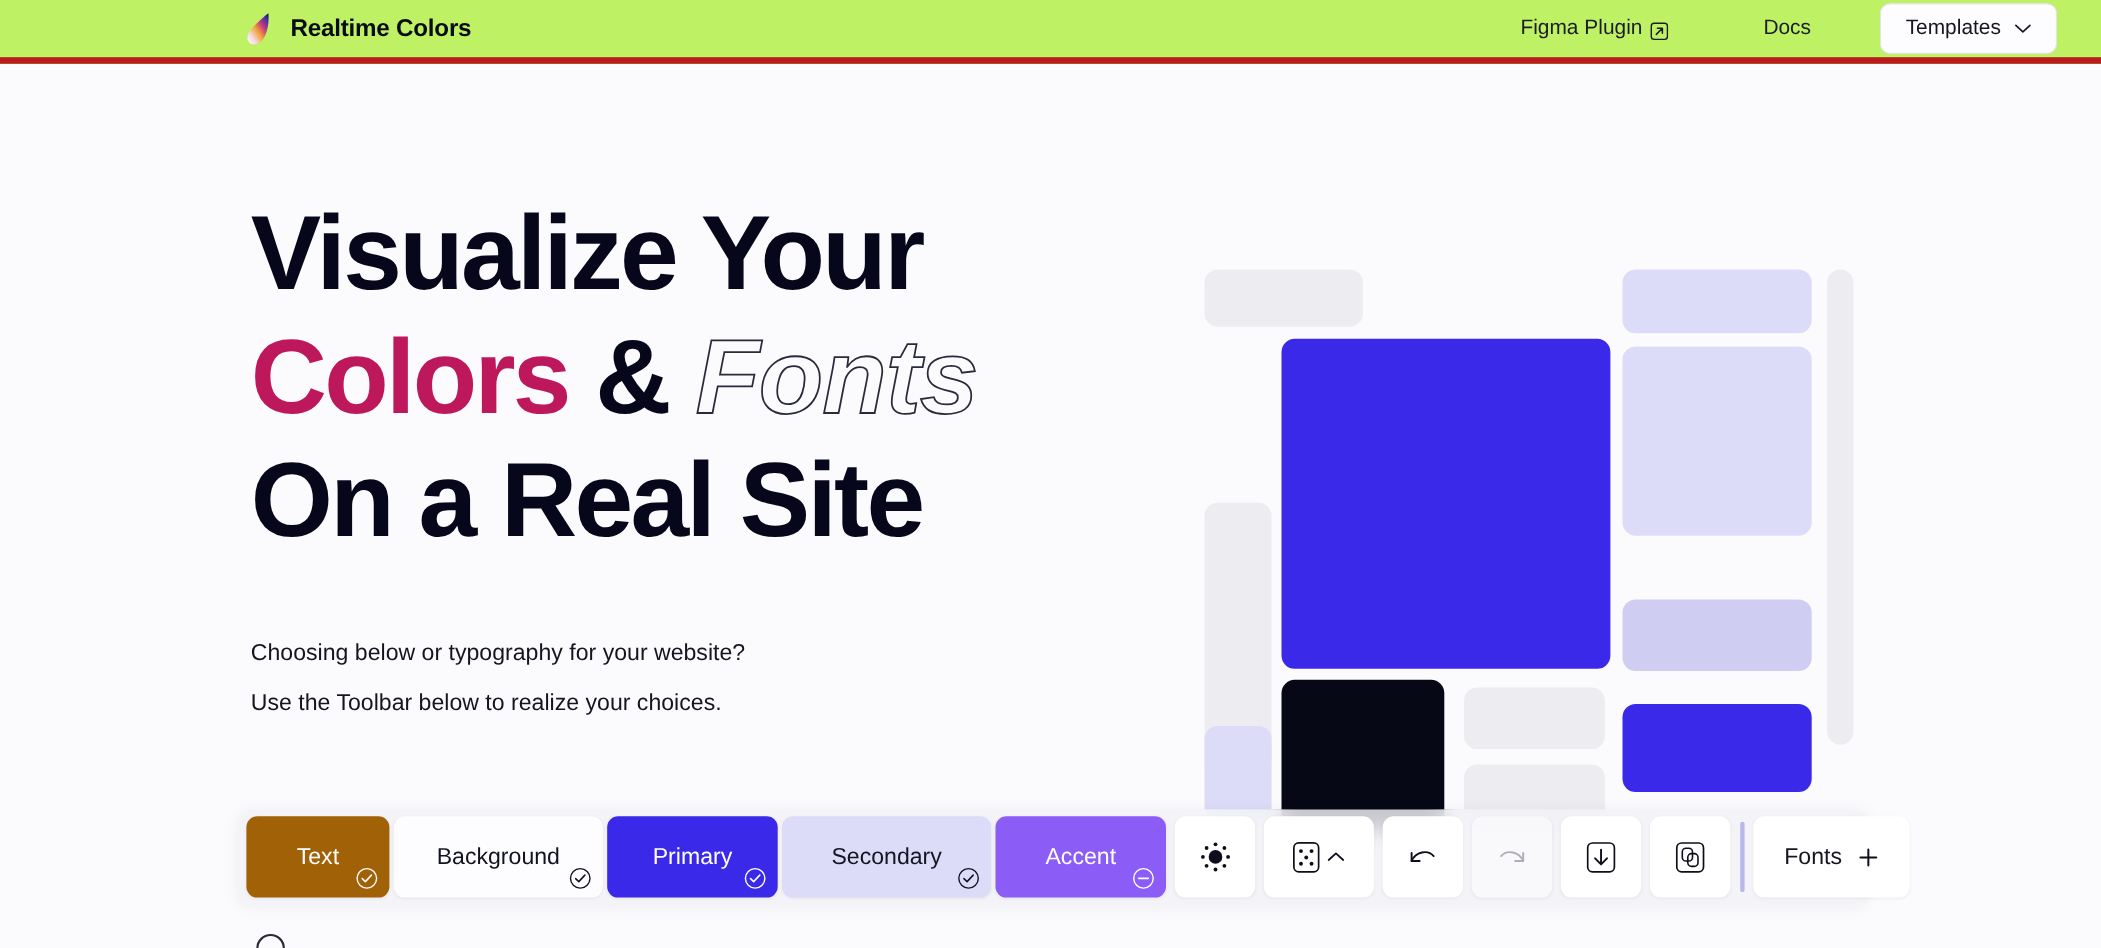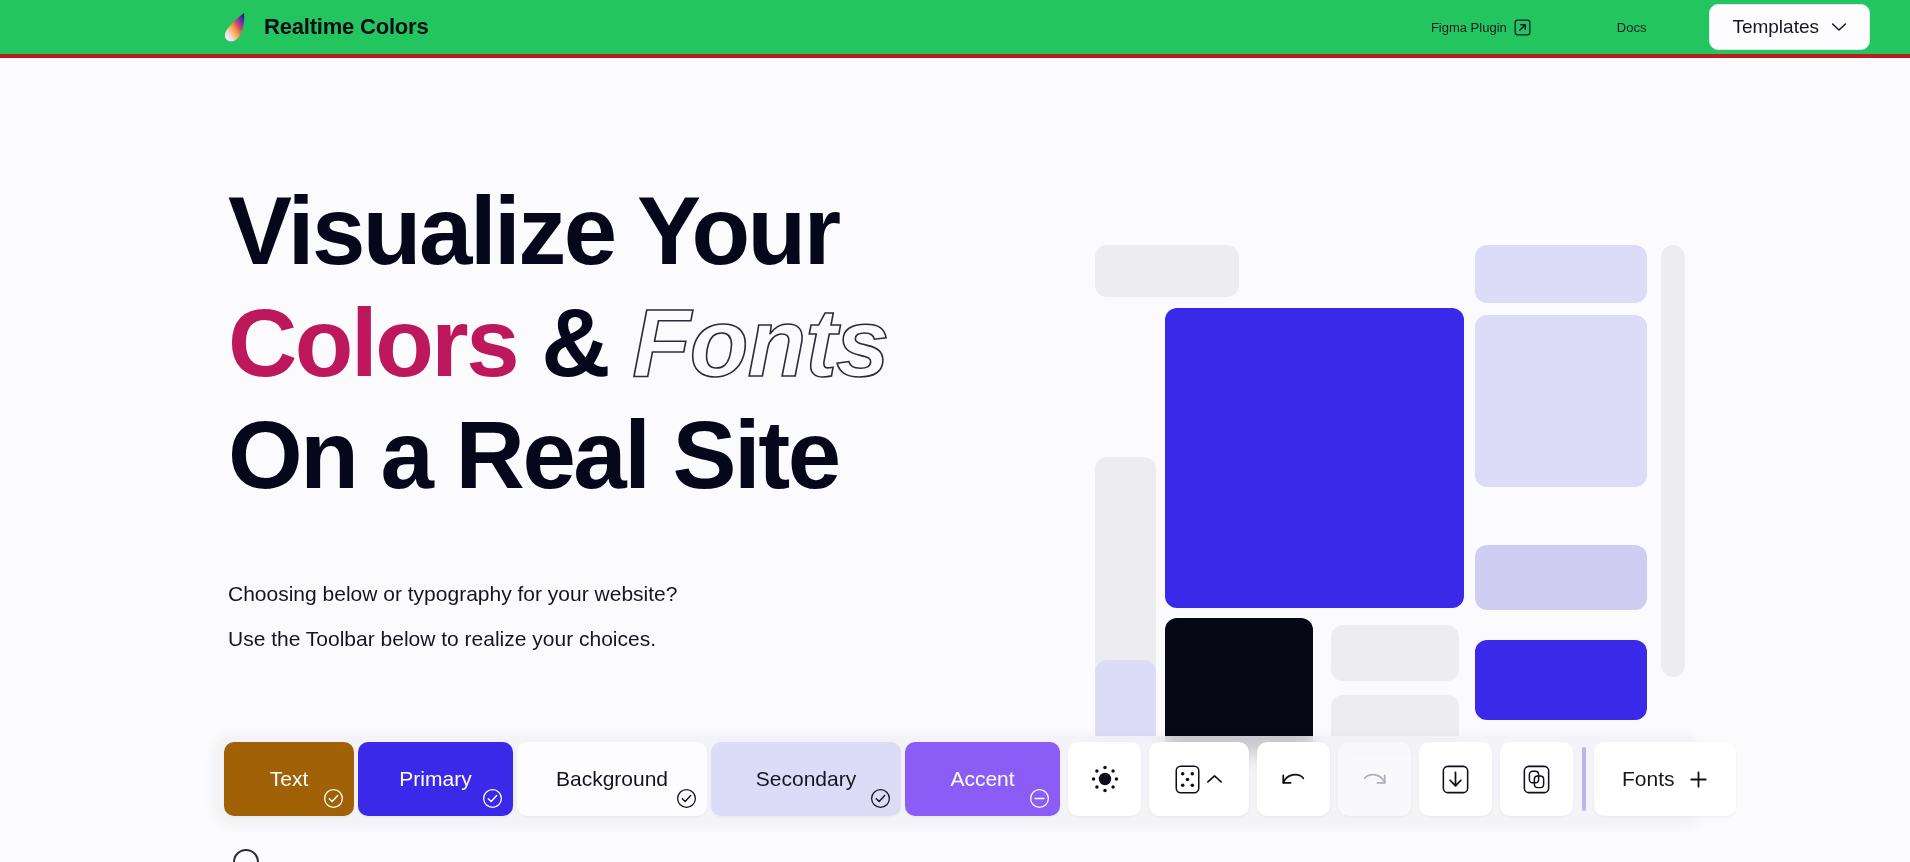--- a/index.html
+++ b/index.html
@@ -19,22 +19,22 @@
     background: #FBFBFE;
     overflow: hidden;
   }
 
   
   .header {
     position: absolute;
     top: 0; left: 0;
     width: 1910px;
     height: 58px;
-    background: #22c55e;
-    border-bottom: 4px solid #b91c1c;
+    background: #bef264;
+    border-bottom: 6px solid #b91c1c;
     display: flex;
     align-items: center;
     z-index: 40;
   }
 
   .brand {
     position: absolute;
     left: 222px;
     display: flex;
     align-items: center;
@@ -56,24 +56,24 @@
 
   .nav-right {
     position: absolute;
     right: 40px;
     display: flex;
     align-items: center;
     gap: 0px;
   }
 
   .nav-link {
-    font-size: 13px;
+    font-size: 19px;
     color: #1B1C28;
     display: flex;
-    align-items: center;
+    align-items: flex-end;
     gap: 7px;
     padding: 8px 10px;
     white-space: nowrap;
     cursor: pointer;
     background: none;
     border: none;
     font-family: inherit;
   }
 
   .nav-link.figma { margin-right: 66px; }
@@ -360,34 +360,34 @@
     <div class="tb-inner">
       <div class="tb-swatches" id="tb-swatches">
           <div class="swatch" style="background: #a16207; color: rgb(253, 253, 255);">
             <span class="swatch-label">Text</span>
             <svg viewBox="0 0 22 22" width="21" height="21" class="state-icon">
               <rect x="0" y="0" width="0" height="0" rx="0" fill="none"></rect>
               <circle cx="11" cy="11" r="9.3" fill="none" stroke="#FDFDFF" stroke-width="1.35"></circle>
               <path d="M6.6 11.2 L9.6 14.1 L15.4 7.9" fill="none" stroke="#FDFDFF" stroke-width="1.5" stroke-linecap="round" stroke-linejoin="round"></path>
             </svg>
           </div>
+          <div class="swatch" style="background: rgb(253, 253, 255); color: rgb(18, 19, 32); margin-left: 4px; min-width: 190px;">
+            <span class="swatch-label">Background</span>
+            <svg viewBox="0 0 22 22" width="21" height="21" class="state-icon">
+              <rect x="0" y="0" width="0" height="0" rx="0" fill="none"></rect>
+              <circle cx="11" cy="11" r="9.3" fill="none" stroke="#121320" stroke-width="1.35"></circle>
+              <path d="M6.6 11.2 L9.6 14.1 L15.4 7.9" fill="none" stroke="#121320" stroke-width="1.5" stroke-linecap="round" stroke-linejoin="round"></path>
+            </svg>
+          </div>
           <div class="swatch" style="background: rgb(58, 41, 232); color: rgb(255, 255, 255); margin-left: 4px; min-width: 155px;">
             <span class="swatch-label">Primary</span>
             <svg viewBox="0 0 22 22" width="21" height="21" class="state-icon">
               <rect x="0" y="0" width="0" height="0" rx="0" fill="none"></rect>
               <circle cx="11" cy="11" r="9.3" fill="none" stroke="#FFFFFF" stroke-width="1.35"></circle>
               <path d="M6.6 11.2 L9.6 14.1 L15.4 7.9" fill="none" stroke="#FFFFFF" stroke-width="1.5" stroke-linecap="round" stroke-linejoin="round"></path>
-            </svg>
-          </div>
-          <div class="swatch" style="background: rgb(253, 253, 255); color: rgb(18, 19, 32); margin-left: 4px; min-width: 190px;">
-            <span class="swatch-label">Background</span>
-            <svg viewBox="0 0 22 22" width="21" height="21" class="state-icon">
-              <rect x="0" y="0" width="0" height="0" rx="0" fill="none"></rect>
-              <circle cx="11" cy="11" r="9.3" fill="none" stroke="#121320" stroke-width="1.35"></circle>
-              <path d="M6.6 11.2 L9.6 14.1 L15.4 7.9" fill="none" stroke="#121320" stroke-width="1.5" stroke-linecap="round" stroke-linejoin="round"></path>
             </svg>
           </div>
           <div class="swatch" style="background: rgb(221, 220, 248); color: rgb(20, 21, 35); margin-left: 4px; min-width: 190px;">
             <span class="swatch-label">Secondary</span>
             <svg viewBox="0 0 22 22" width="21" height="21" class="state-icon">
               <rect x="0" y="0" width="0" height="0" rx="0" fill="none"></rect>
               <circle cx="11" cy="11" r="9.3" fill="none" stroke="#141523" stroke-width="1.35"></circle>
               <path d="M6.6 11.2 L9.6 14.1 L15.4 7.9" fill="none" stroke="#141523" stroke-width="1.5" stroke-linecap="round" stroke-linejoin="round"></path>
             </svg>
           </div>

